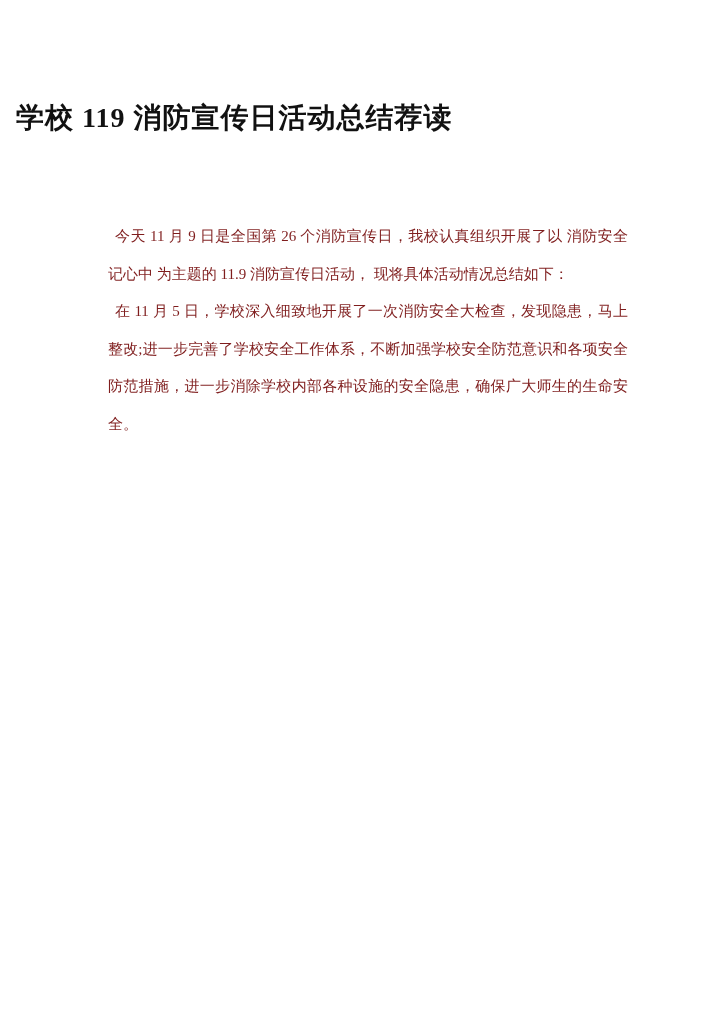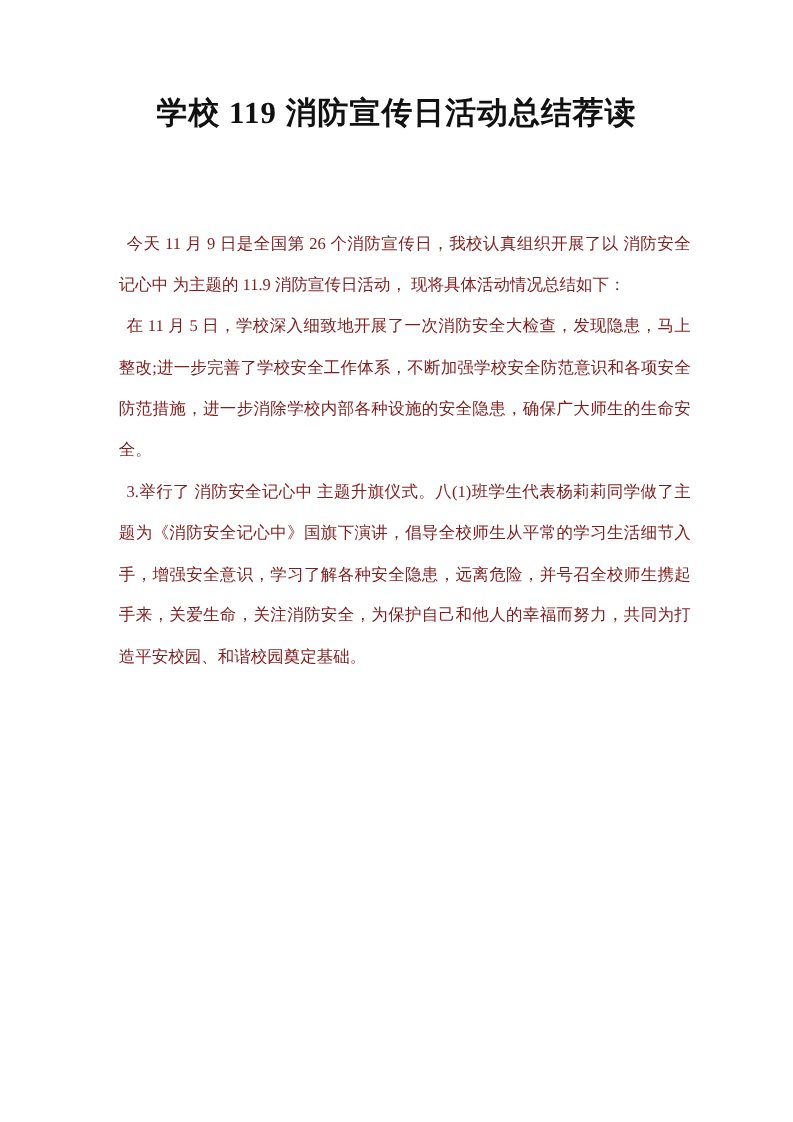--- a/index.html
+++ b/index.html
@@ -11,23 +11,22 @@
   .page {
     position: relative;
     width: 721px;
     height: 1020px;
     background: #ffffff;
     overflow: hidden;
     font-family: "Liberation Serif", "DejaVu Serif", serif;
     color: #111111;
   }
   .doc-title {
-    margin: 2px;
+    margin: 16px;
     padding-top: 84px;
-    text-align: center;
     font-size: 28px;
     line-height: 36px;
     font-weight: bold;
     letter-spacing: 1px;
     color: #111111;
   }
   .doc-body {
     margin-top: 82px;
     margin-left: 108px;
     width: 520px;
@@ -46,15 +45,14 @@
 </style>
 </head>
 <body>
 
 <div class="page">
   <h1 class="doc-title">学校 119 消防宣传日活动总结荐读</h1>
 
   <div class="doc-body">
     <p>今天 11 月 9 日是全国第 26 个消防宣传日，我校认真组织开展了以 消防安全记心中 为主题的 11.9 消防宣传日活动， 现将具体活动情况总结如下：</p>
     <p>在 11 月 5 日，学校深入细致地开展了一次消防安全大检查，发现隐患，马上整改;进一步完善了学校安全工作体系，不断加强学校安全防范意识和各项安全防范措施，进一步消除学校内部各种设施的安全隐患，确保广大师生的生命安全。</p>
-    <p>3.举行了 消防安全记心中 主题升旗仪式。八(1)班学生代表杨莉莉同学做了主题为《消防安全记心中》国旗下演讲，倡导全校师生从平常的学习生活细节入手，增强安全意识，学习了解各种安全隐患，远离危险，并号召全校师生携起手来，关爱生命，关注消防安全，为保护自己和他人的幸福而努力，共同为打造平安校园、和谐校园奠定基础。</p>
   </div>
 </div>
 
 </body></html>

